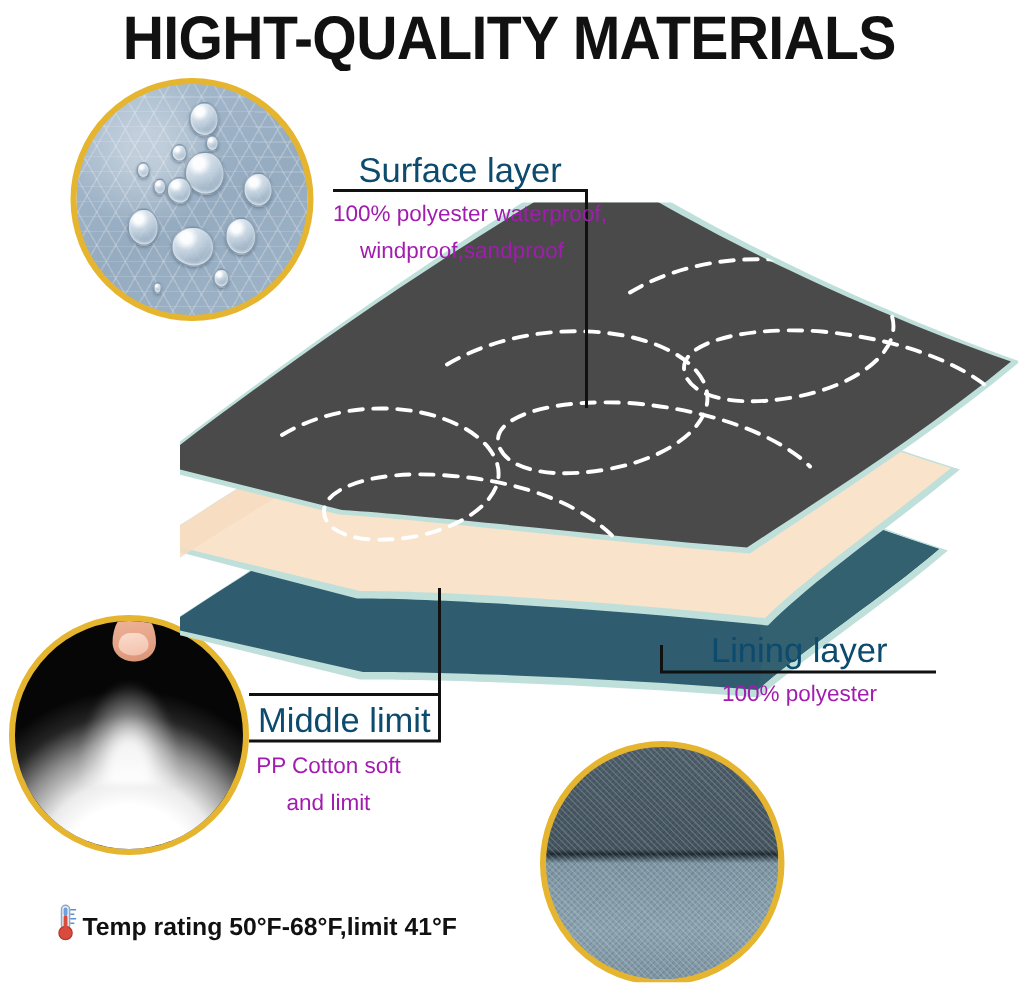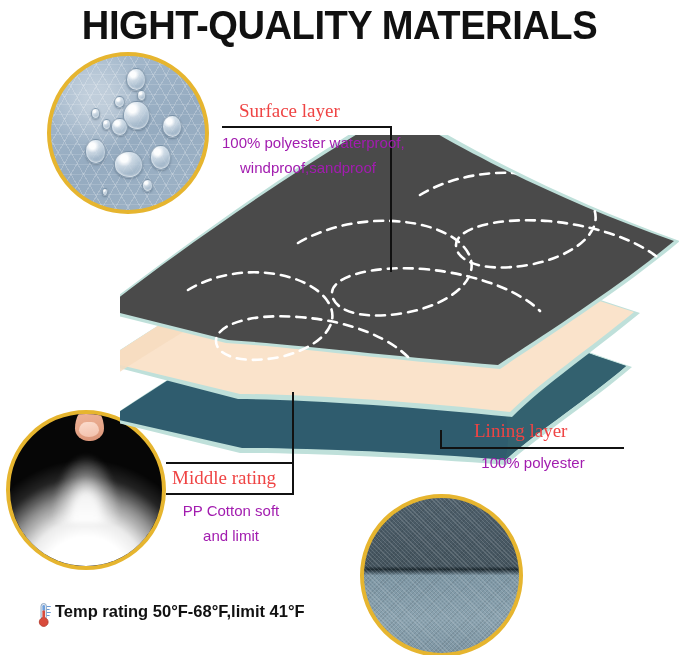--- a/index.html
+++ b/index.html
@@ -143,24 +143,24 @@
     position: absolute;
     left: 120px;
     top: 135px;
     width: 560px;
     height: 360px;
   }
 
   
   .callout-title {
     position: absolute;
-    font-size: 19px;
-    color: #ef4444;
+    font-size: 23px;
+    color: #0c4a6e;
     white-space: nowrap;
-    font-family: Liberation Serif, serif;
+    font-family: Liberation Sans, sans-serif;
   }
   .callout-body {
     position: absolute;
     font-size: 15px;
     color: #a21caf;
     text-align: center;
     line-height: 1.65;
     white-space: nowrap;
     font-family: "Liberation Sans", sans-serif;
   }
@@ -179,29 +179,29 @@
   #lining-title { left: 474px; top: 420px; }
   #lining-rule-top   { left: 440px; top: 447px; width: 184px; height: 1.6px; }
   #lining-rule-left  { left: 440px; top: 430px; width: 1.6px; height: 18px; }
   #lining-body { left: 440px; top: 451px; width: 186px; }
 
   
   #middle-title { left: 172px; top: 467px; }
   #middle-rule-top   { left: 166px; top: 462px; width: 128px; height: 1.6px; }
   #middle-rule-bottom{ left: 166px; top: 493px; width: 128px; height: 1.6px; }
   #middle-rule-right { left: 292px; top: 392px; width: 1.6px; height: 102px; }
-  #middle-body { left: 166px; top: 499px; width: 130px; }
+  #middle-body { left: 154px; top: 499px; width: 130px; }
 
   
   #temp-rating {
     position: absolute;
     left: 36px;
     top: 602px;
     display: flex;
-    align-items: flex-start;
+    align-items: flex-end;
     gap: 3px;
   }
   #temp-rating .temp-text {
     font-size: 16.5px;
     font-weight: bold;
     color: #111111;
     white-space: nowrap;
     font-family: "Liberation Sans", sans-serif;
   }
 </style>
@@ -295,21 +295,21 @@
     <div>windproof,sandproof</div>
   </div>
 
   <div class="callout-title" id="lining-title">Lining layer</div>
   <div class="rule" id="lining-rule-top"></div>
   <div class="rule" id="lining-rule-left"></div>
   <div class="callout-body" id="lining-body">
     <div>100% polyester</div>
   </div>
 
-  <div class="callout-title" id="middle-title">Middle rating</div>
+  <div class="callout-title" id="middle-title">Middle limit</div>
   <div class="rule" id="middle-rule-top"></div>
   <div class="rule" id="middle-rule-bottom"></div>
   <div class="rule" id="middle-rule-right"></div>
   <div class="callout-body" id="middle-body">
     <div>PP Cotton  soft</div>
     <div>and limit</div>
   </div>
 
   <div id="temp-rating">
     <svg width="16" height="26" viewBox="0 0 16 26">

